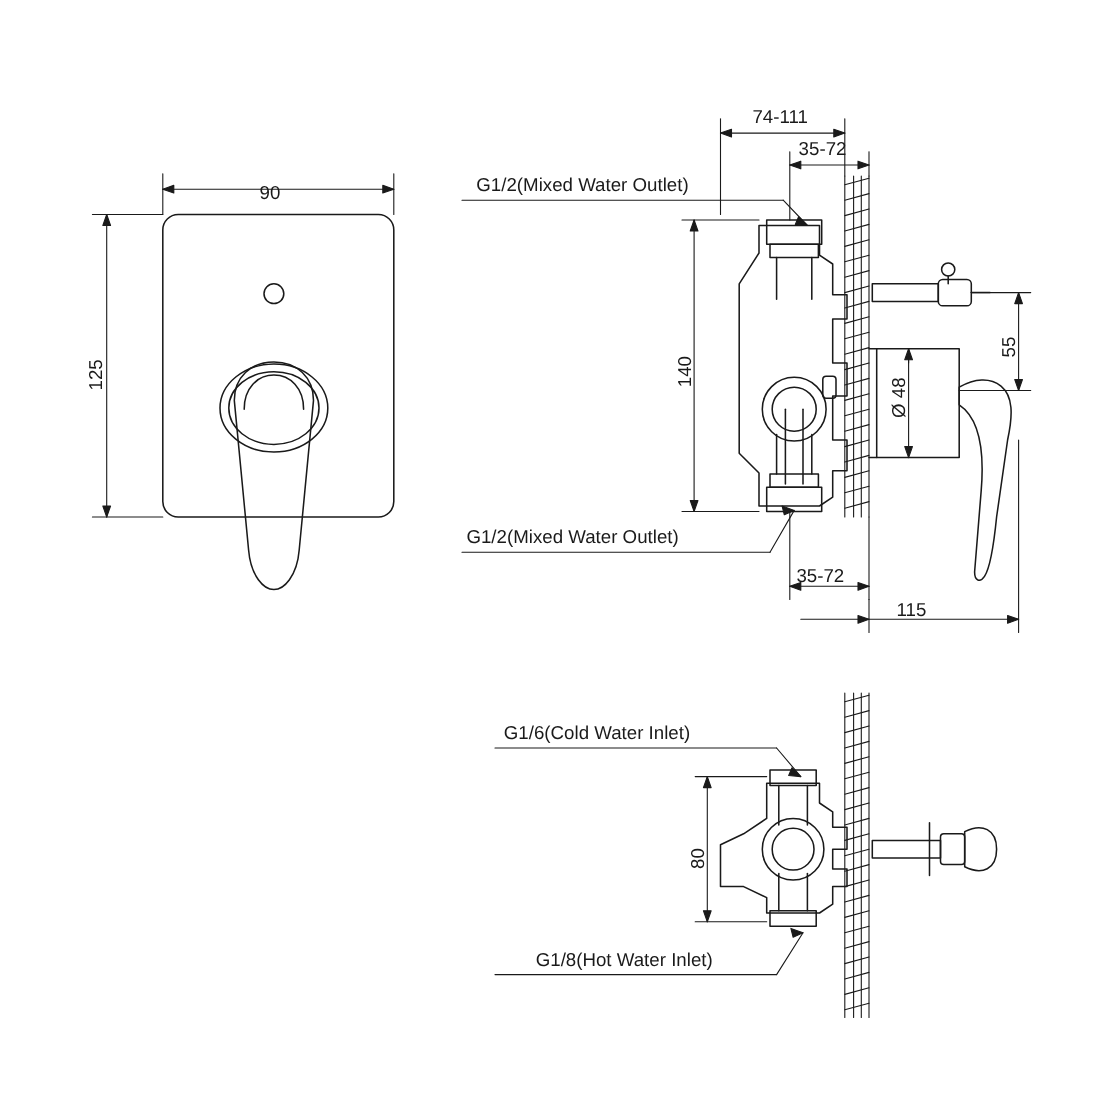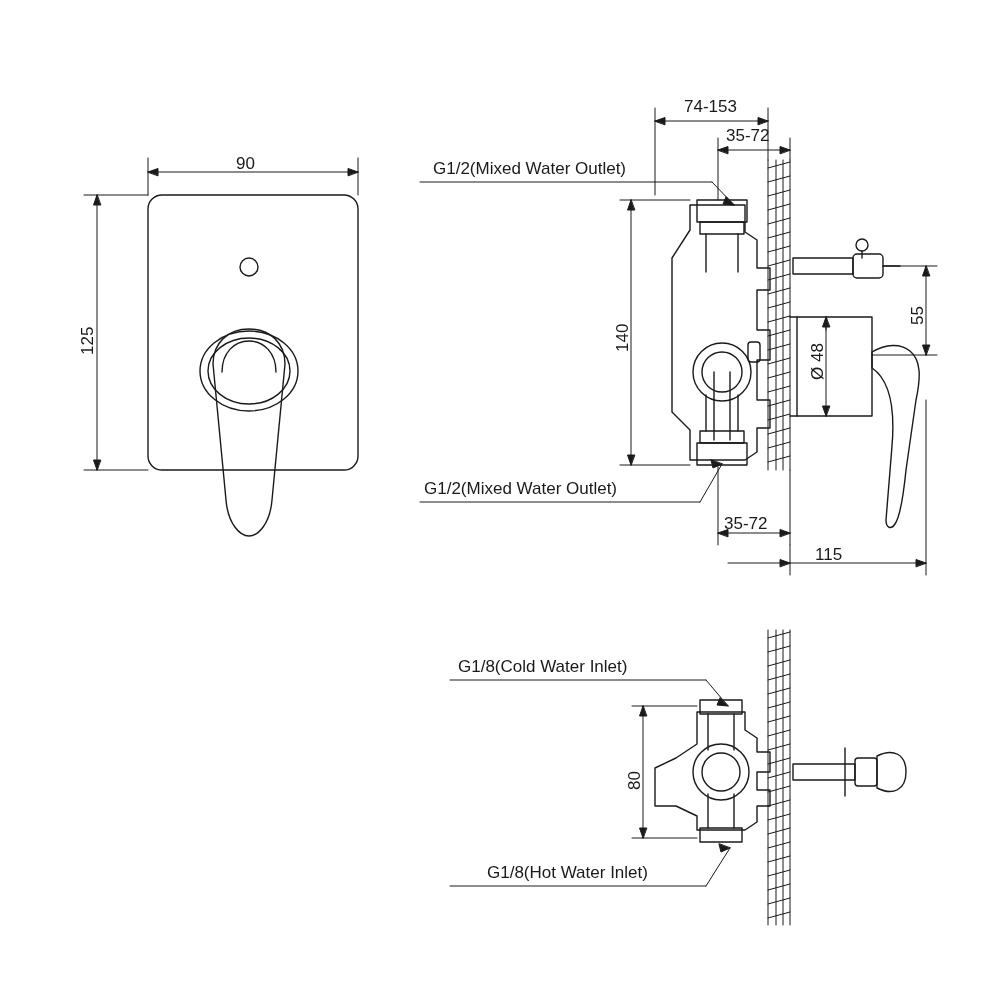--- a/index.html
+++ b/index.html
@@ -251,41 +251,41 @@
       <line x1="450" y1="680" x2="706" y2="680"></line>
       <line x1="706" y1="680" x2="728" y2="706"></line>
       <path d="M728 706 l-11 -1 l3 -7 z" fill="#1a1a1a"></path>
 
       <line x1="450" y1="886" x2="706" y2="886"></line>
       <line x1="706" y1="886" x2="730" y2="848"></line>
       <path d="M730 848 l-9 4 l-2 -8 z" fill="#1a1a1a"></path>
     </g>
   </svg>
 
-  <div class="lbl" style="left:236px; top:154px;">90</div>
+  <div class="lbl" style="left:236px; top:166px;">90</div>
 
   <div class="lbl rot" style="left:78px; top:355px; transform:rotate(-90deg);">125</div>
 
-  <div class="lbl" style="left:684px; top:97px;">74-153</div>
+  <div class="lbl" style="left:684px; top:97px;">74-111</div>
 
   <div class="lbl" style="left:726px; top:126px;">35-72</div>
 
   <div class="lbl rot" style="left:613px; top:352px; transform:rotate(-90deg);">140</div>
 
   <div class="lbl rot" style="left:908px; top:325px; transform:rotate(-90deg);">55</div>
 
   <div class="lbl rot" style="left:808px; top:380px; transform:rotate(-90deg);">Ø 48</div>
 
   <div class="lbl" style="left:724px; top:514px;">35-72</div>
 
   <div class="lbl" style="left:815px; top:545px;text-align:right;">115</div>
 
   <div class="lbl" style="left:433px; top:159px;">G1/2(Mixed Water Outlet)</div>
 
   <div class="lbl" style="left:424px; top:479px;">G1/2(Mixed Water Outlet)</div>
 
   <div class="lbl rot" style="left:625px; top:790px; transform:rotate(-90deg);">80</div>
 
-  <div class="lbl" style="left:458px; top:657px;">G1/8(Cold Water Inlet)</div>
+  <div class="lbl" style="left:458px; top:657px;">G1/6(Cold Water Inlet)</div>
 
   <div class="lbl" style="left:487px; top:863px;">G1/8(Hot Water Inlet)</div>
 
 </div>
 
 </body></html>

